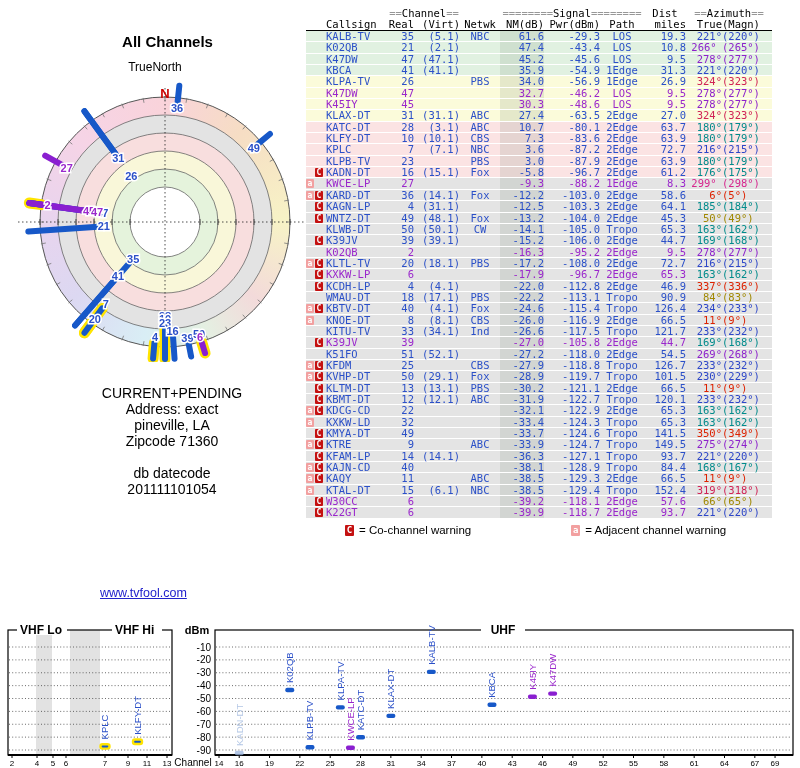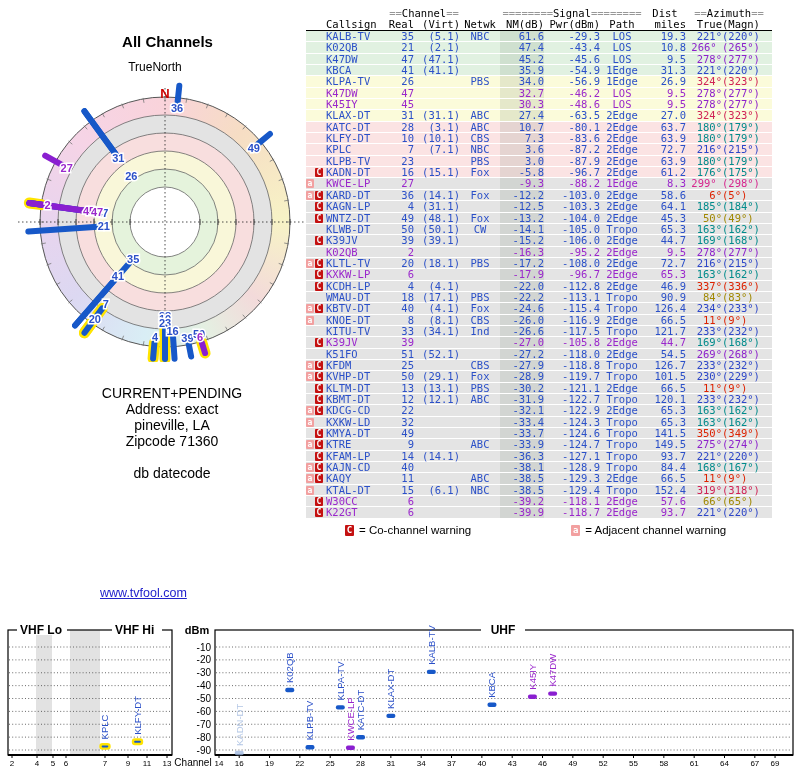--- a/index.html
+++ b/index.html
@@ -173,20 +173,21 @@
       <text x="190.11676545424794" y="258.8617642387202" text-anchor="middle" font-size="11px" font-weight="bold" fill="#9a27cc" stroke="#ffffff" stroke-width="3" paint-order="stroke">6</text>
       <text x="155" y="16" text-anchor="middle" font-size="13px" font-weight="bold" fill="#cc0000">N</text>
     </svg>
 
   <div class="abs search-box">
     <div class="sc-line">CURRENT+PENDING</div>
     <div class="sc-line">Address: exact</div>
     <div class="sc-line">pineville, LA</div>
     <div class="sc-line">Zipcode 71360</div>
     <div class="sc-line sc-gap">db datecode</div>
+    <div class="sc-line">201111101054</div>
   </div>
 
   <div class="abs site-link">
     <a href="#">www.tvfool.com</a>
   </div>
 
   <div id="tbl" class="abs">
       <div class="hline"><span class="hseg" style="left: 82px; width: 72px;"><span class="eq">==</span>Channel<span class="eq">==</span></span><span class="hseg" style="left: 194px; width: 144px;"><span class="eq">========</span>Signal<span class="eq">========</span></span><span class="hseg" style="left: 338px; width: 42px;">Dist</span><span class="hseg" style="left: 380px; width: 86px;"><span class="eq">==</span>Azimuth<span class="eq">==</span></span></div>
       <div class="hrow">
         <span class="c c-warn"></span>

